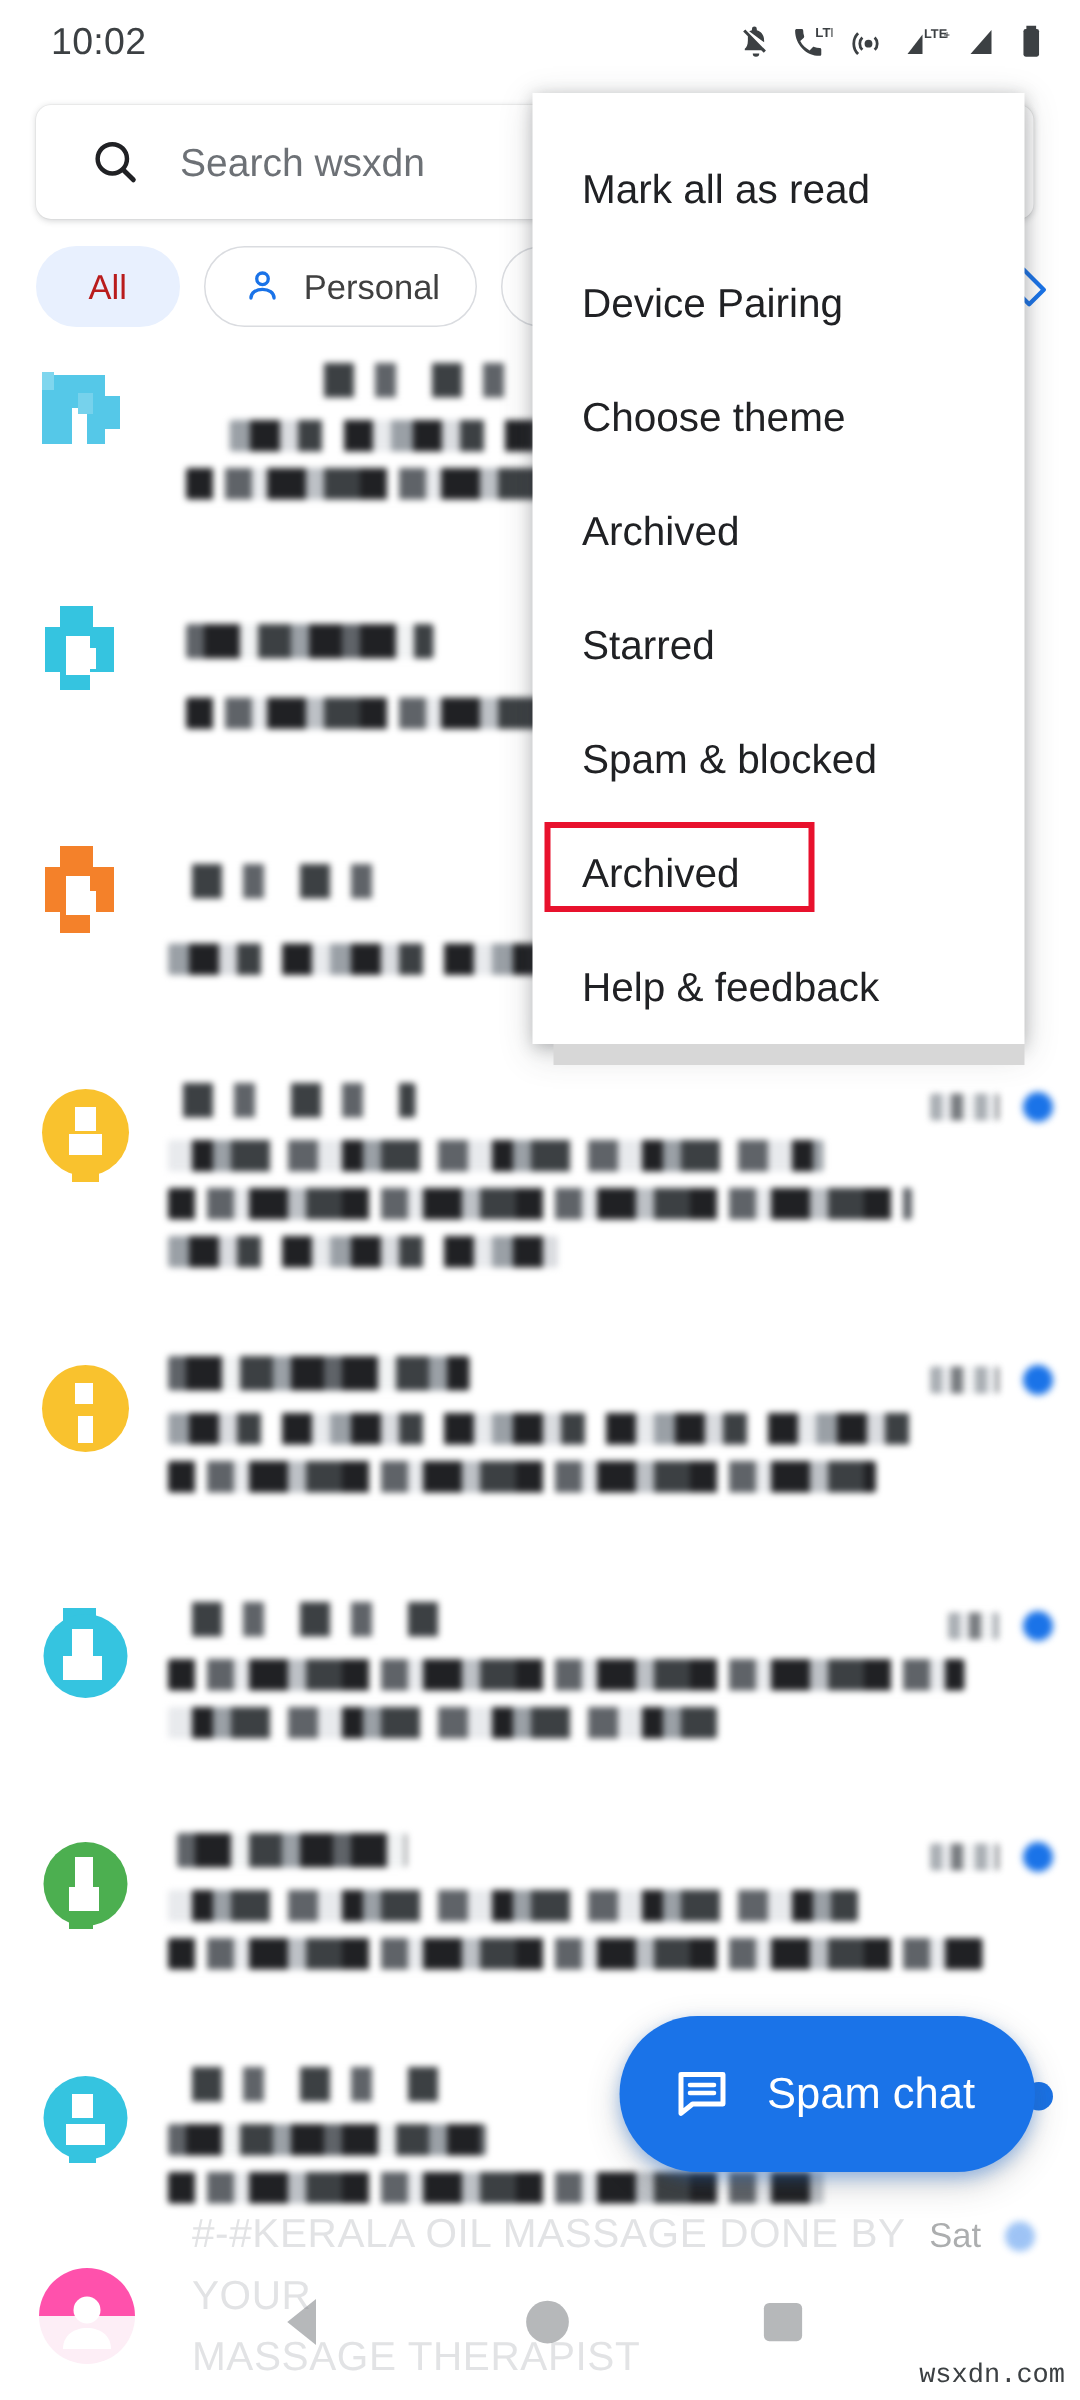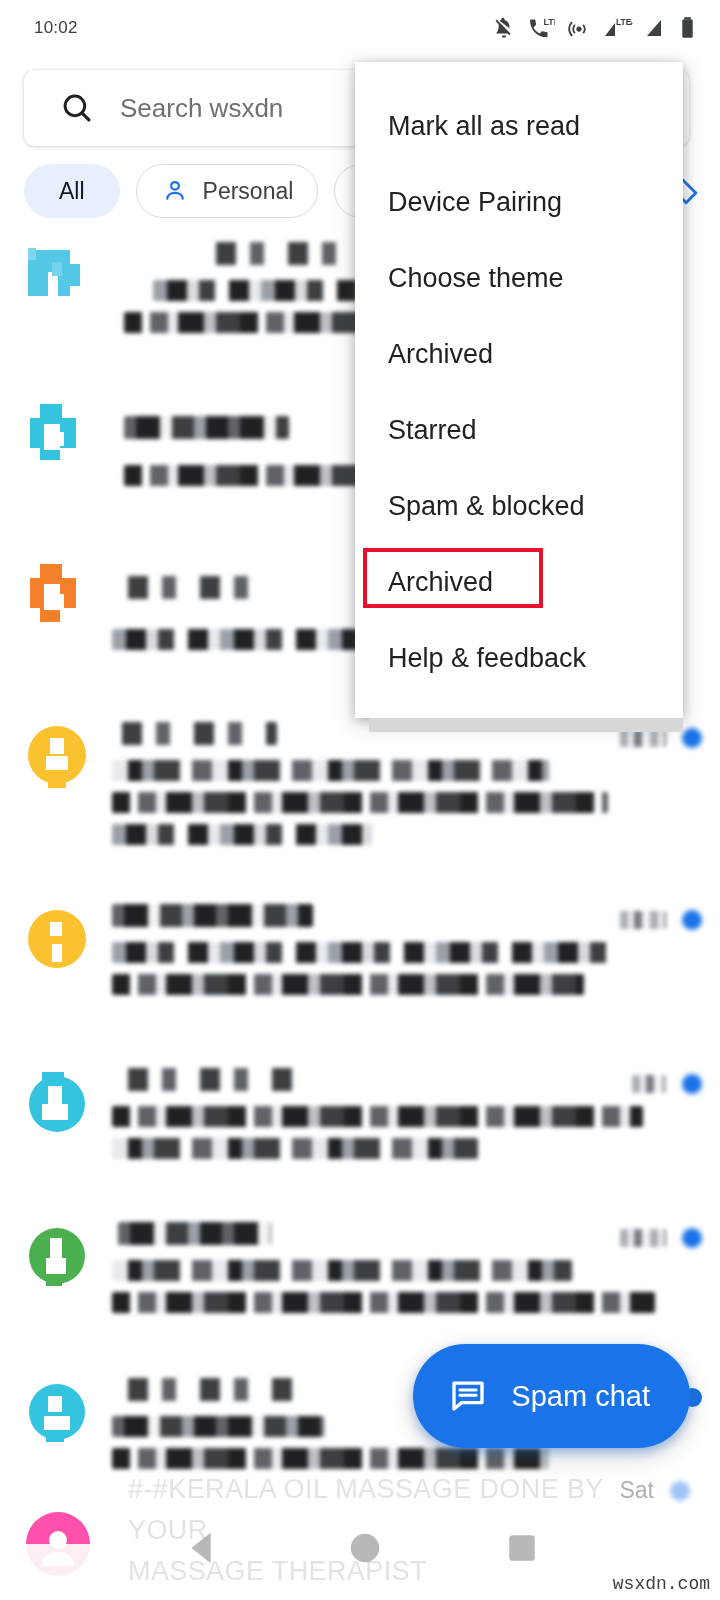--- a/index.html
+++ b/index.html
@@ -10,21 +10,21 @@
     overflow: hidden;
   }
   #screen { position: relative; width: 720px; height: 1600px; background:#fff; overflow:hidden; }
 
   
   .statusbar {
     position:absolute; top:0; left:0; width:720px; height:56px;
     display:flex; align-items:center; justify-content:space-between;
     padding: 0 24px 0 34px;
   }
-  .status-time { font-size:17px; color:#3c4043; letter-spacing:.2px; }
+  .status-time { font-size:25px; color:#3c4043; letter-spacing:.2px; }
   .status-icons { display:flex; align-items:center; gap:11px; }
   .status-icons svg { display:block; }
 
   
   .searchbar {
     position:absolute; left:24px; top:70px; width:665px; height:76px;
     background:#fff; border-radius:10px;
     box-shadow: 0 1px 4px rgba(60,64,67,.22), 0 0 0 .5px rgba(60,64,67,.06);
     display:flex; align-items:center; padding-left:36px; gap:26px;
   }
@@ -33,21 +33,21 @@
   
   .chips {
     position:absolute; left:0; top:160px; width:720px; height:62px;
     display:flex; align-items:center; gap:16px; padding-left:24px;
   }
   .chip {
     height:54px; display:flex; align-items:center; gap:14px;
     padding:0 24px; border-radius:27px; border:1.5px solid #dadce0;
     font-size:23px; color:#404040; background:#fff; white-space:nowrap; flex:none;
   }
-  .chip.selected { background:#e8f0fe; border-color:#e8f0fe; color:#0f172a; padding:0 34px; font-weight:500;}
+  .chip.selected { background:#e8f0fe; border-color:#e8f0fe; color:#b91c1c; padding:0 34px; font-weight:500;}
   .chip.icon-only { padding:0 18px; }
 
   
   .chatlist { position:absolute; left:0; top:226px; width:720px; }
   .chatrow { position:relative; width:720px; display:flex; padding:10px 18px 10px 24px; }
   .avatar { width:66px; height:66px; flex:none; margin-top:8px; margin-right:22px; }
   .row-body { flex:1; min-width:0; padding-top:6px; }
   .row-meta { position:absolute; right:18px; top:22px; display:flex; align-items:center; gap:16px;}
   .blurtime { width:46px; height:18px; border-radius:2px;
     background: repeating-linear-gradient(90deg,#9aa0a6 0 8px,#e8eaed 8px 14px,#5f6368 14px 22px,#f1f3f4 22px 30px);
@@ -62,21 +62,21 @@
   .t1 { background: repeating-linear-gradient(90deg,#fff 0 10px,#3c4043 10px 30px,#fff 30px 44px,#5f6368 44px 58px,#fff 58px 72px); }
   .t2 { background: repeating-linear-gradient(90deg,#9aa0a6 0 14px,#202124 14px 34px,#dadce0 34px 46px,#3c4043 46px 62px,#fff 62px 76px,#202124 76px 96px,#e8eaed 96px 108px); }
   .t3 { background: repeating-linear-gradient(90deg,#202124 0 18px,#fff 18px 26px,#5f6368 26px 44px,#e8eaed 44px 54px,#202124 54px 80px,#bdc1c6 80px 92px,#3c4043 92px 116px); }
   .t4 { background: repeating-linear-gradient(90deg,#5f6368 0 12px,#202124 12px 36px,#f1f3f4 36px 48px,#3c4043 48px 70px,#9aa0a6 70px 82px,#202124 82px 104px); }
   .t5 { background: repeating-linear-gradient(90deg,#e8eaed 0 16px,#202124 16px 30px,#9aa0a6 30px 42px,#3c4043 42px 68px,#fff 68px 80px,#5f6368 80px 100px); }
 
   
   .menu {
     position:absolute; left:355px; top:62px; width:328px; background:#fff;
     box-shadow: 0 2px 10px rgba(60,64,67,.3), 0 6px 22px rgba(60,64,67,.22);
-    padding-top:26px; padding-bottom:22px; z-index:40;
+    padding-top:26px; z-index:40;
   }
   .menu-item { height:76px; display:flex; align-items:center; padding-left:33px;
                font-size:27px; color:#202124; }
   .menu-item.highlighted { position:relative; }
   .menu-highlight-box {
     position:absolute; left:8px; top:4px; width:180px; height:60px;
     border:4px solid #e8112d; pointer-events:none;
   }
   .menu-bottom-bar { position:absolute; left:14px; right:0; bottom:-14px; height:14px; background:#d7d7d7; }
 

